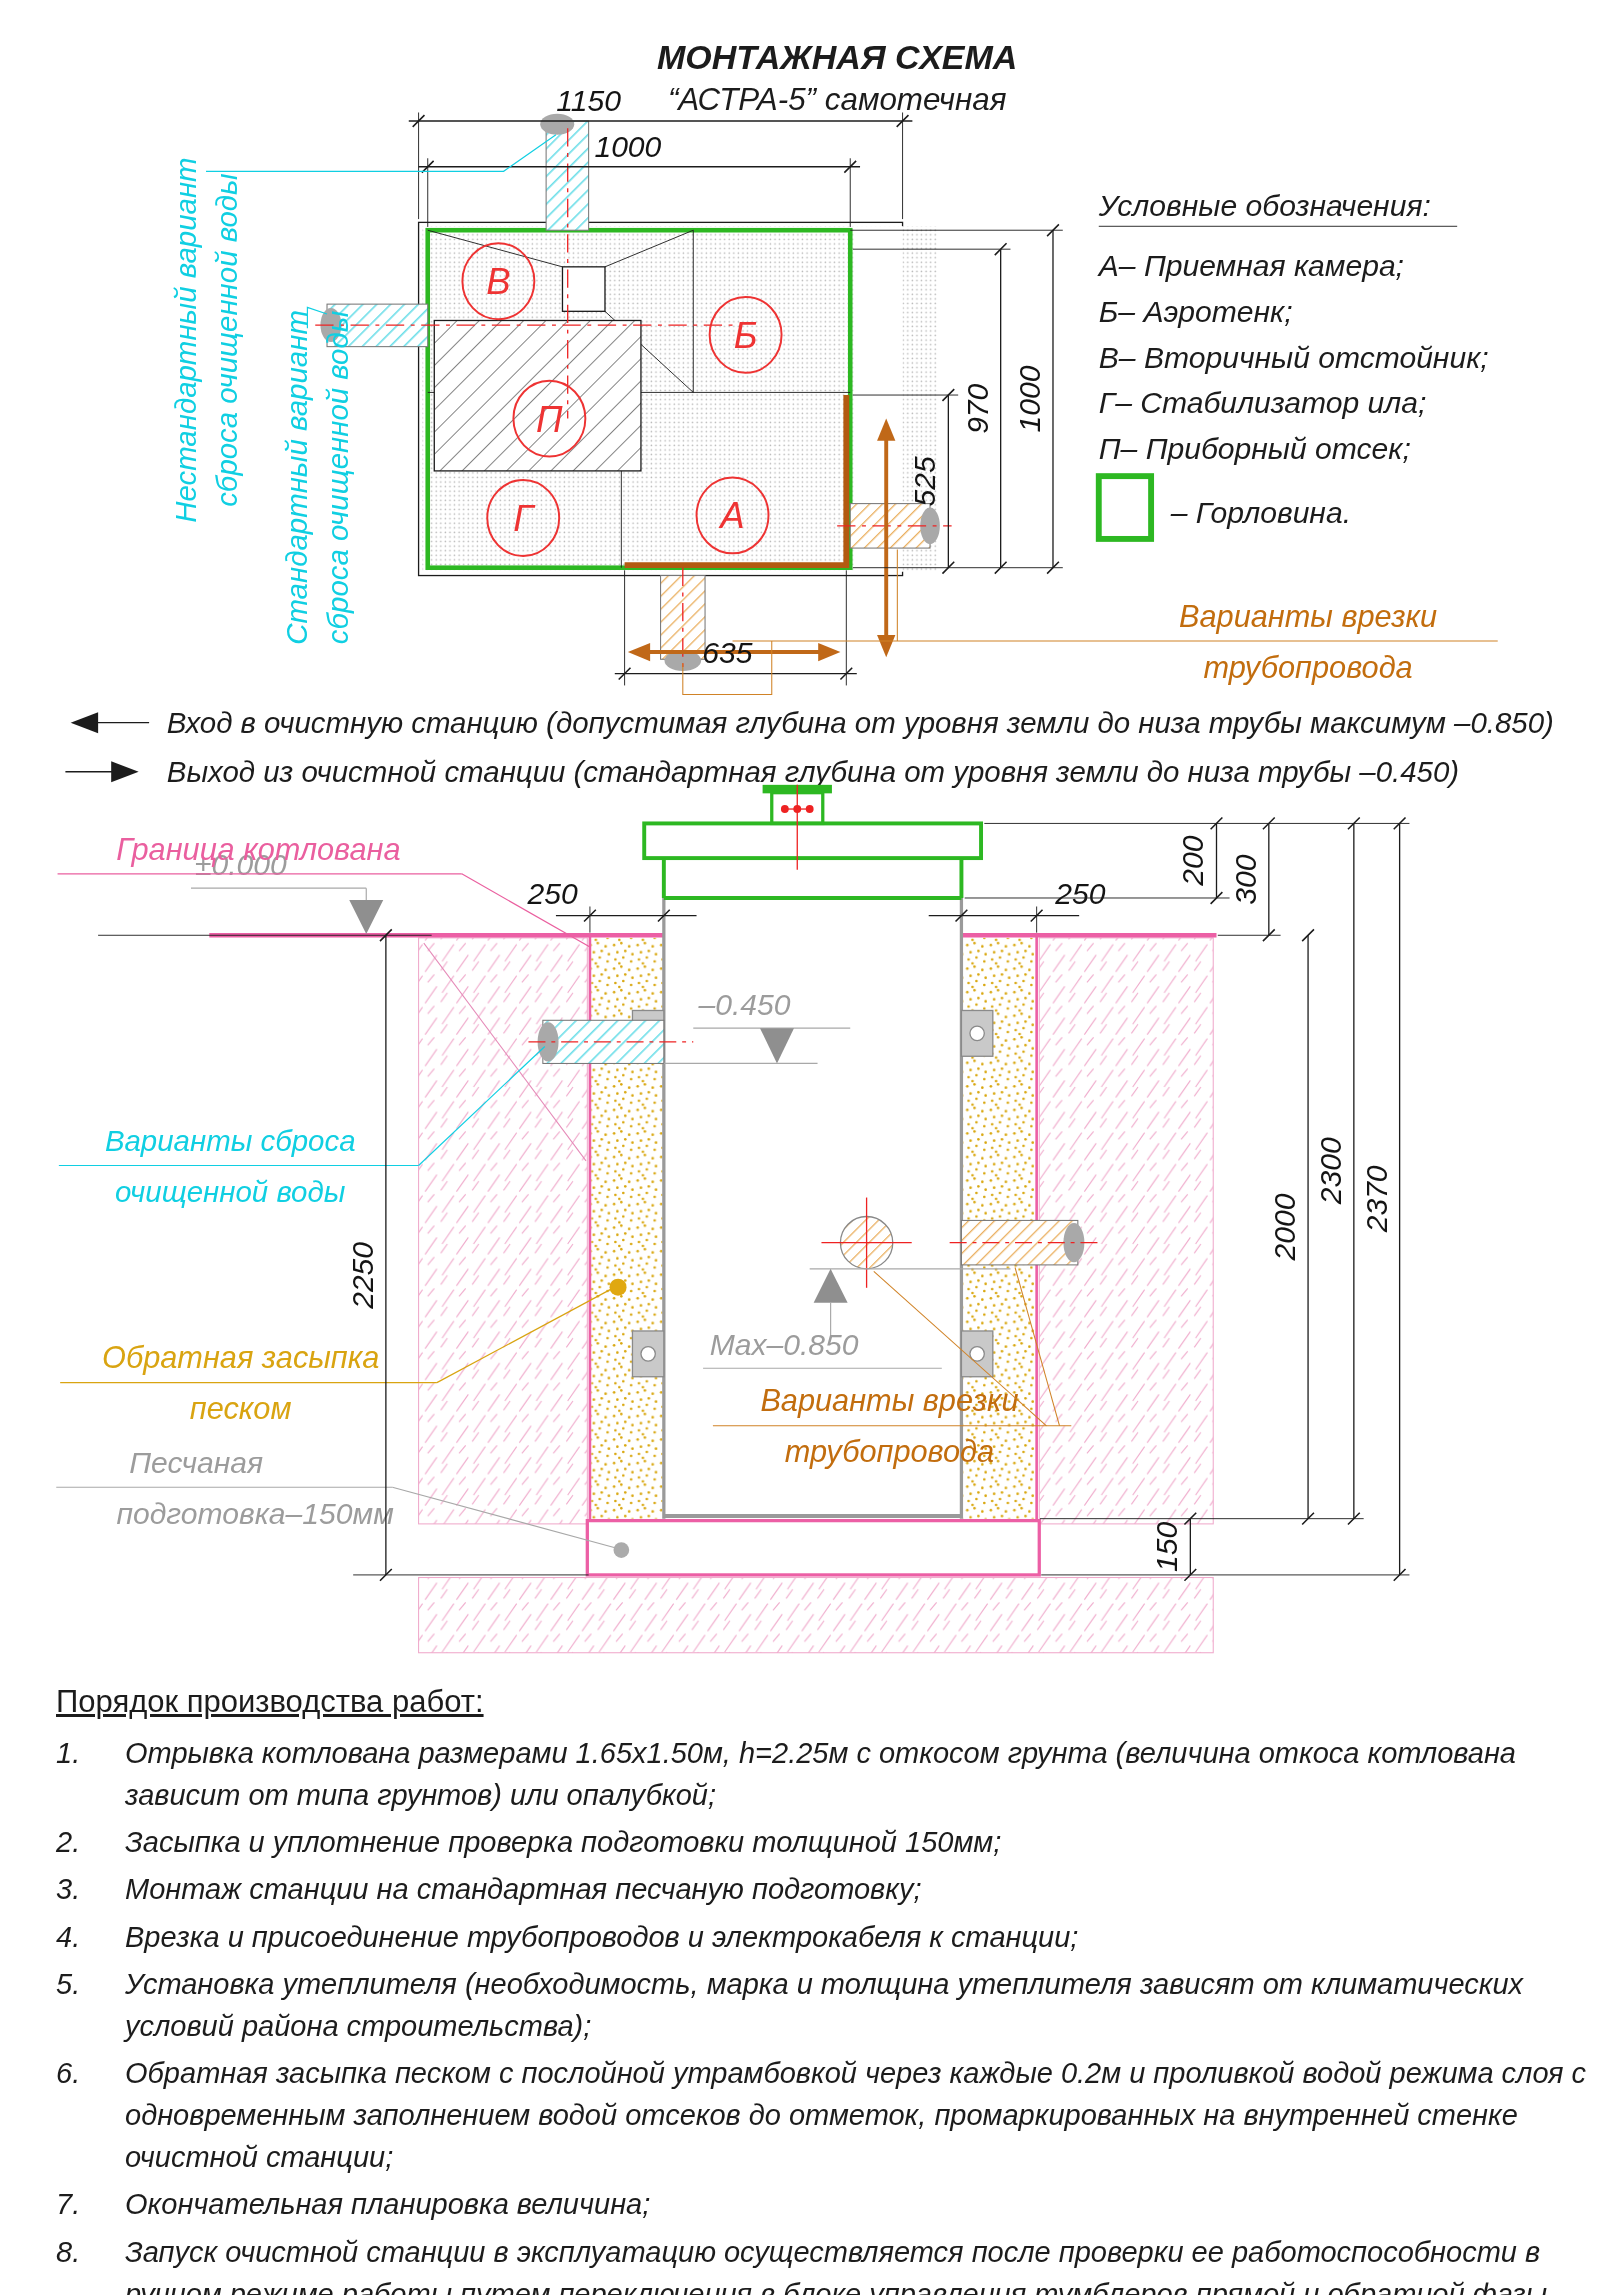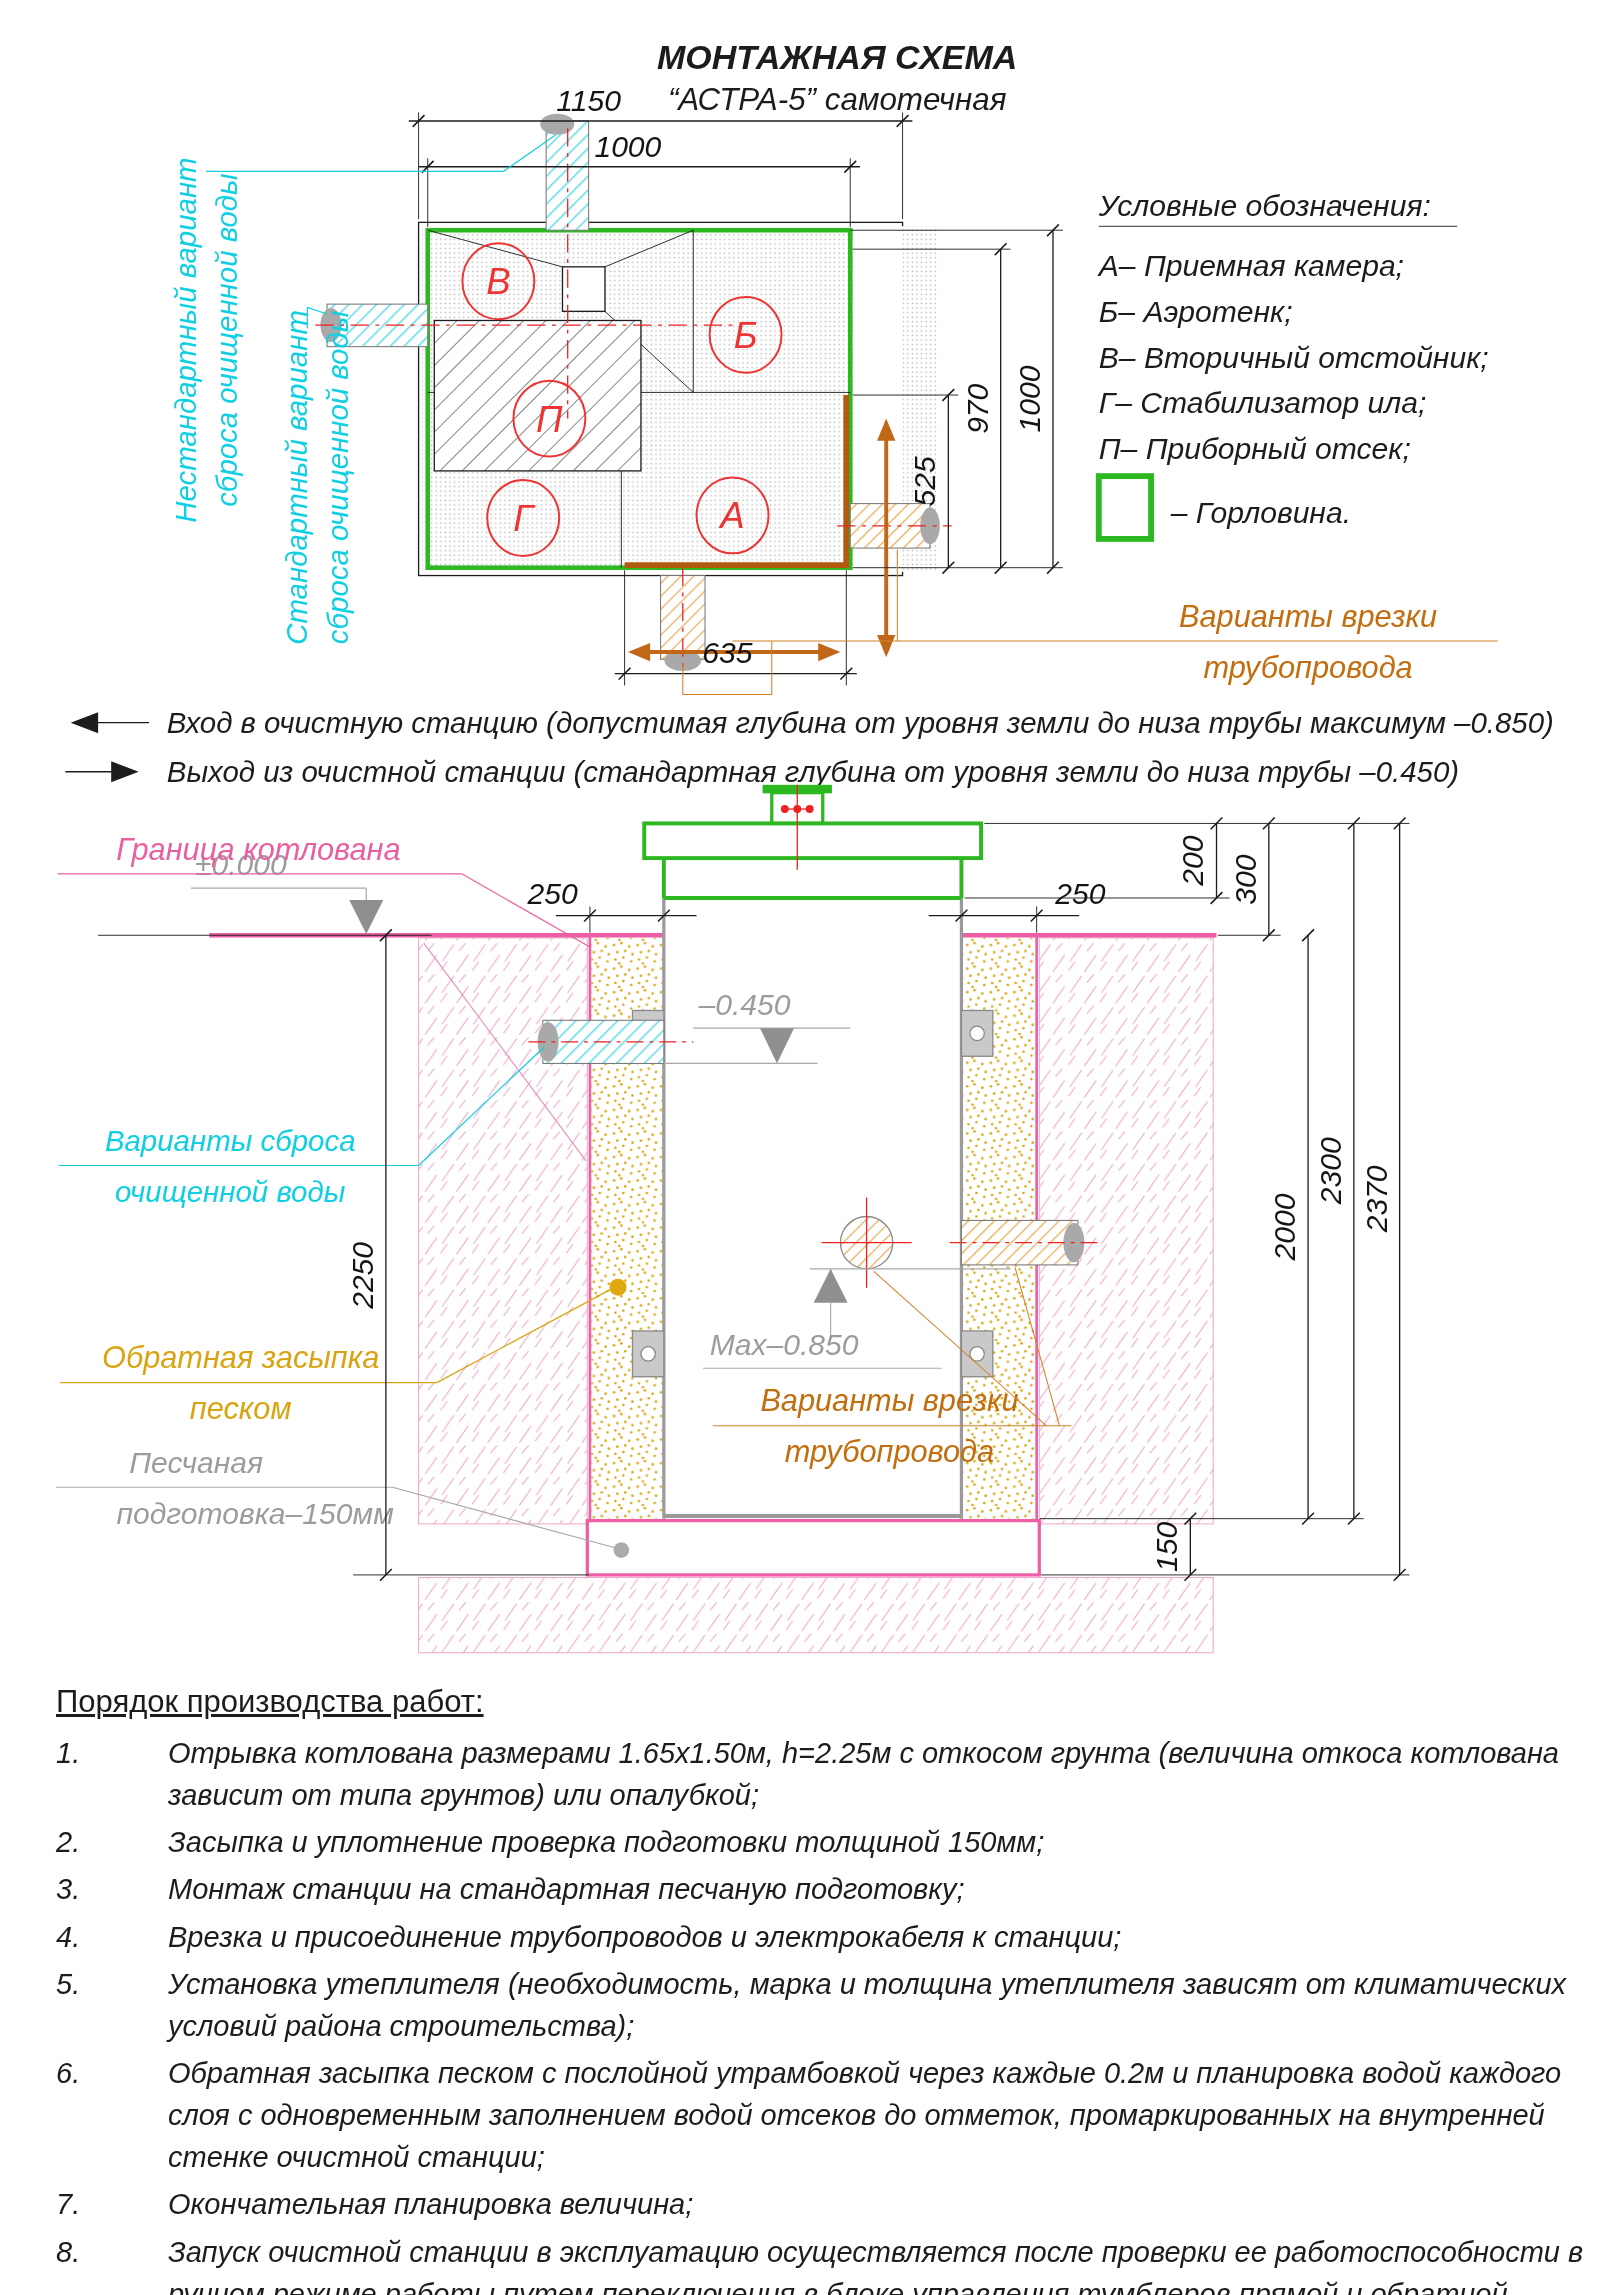--- a/index.html
+++ b/index.html
@@ -31,21 +31,21 @@
   .ohead{fill:#c06818;stroke:none;}
   .oleader{stroke:#d08226;stroke-width:1.6;fill:none;}
   .cyleader{stroke:#10cfe2;stroke-width:1.8;fill:none;}
   .pkleader{stroke:#ea5f9f;stroke-width:1.8;fill:none;}
   .ylleader{stroke:#d9a411;stroke-width:1.8;fill:none;}
   .gyleader{stroke:#a8a8a8;stroke-width:1.8;fill:none;}
   .worklist{position:absolute;left:56px;top:1684px;width:1534px;color:#1c1c1c;}
   .worklist .wl-title{font-size:31px;text-decoration:underline;margin:0 0 11.8px 0;}
   .wl-item{display:flex;margin-bottom:5.2px;font-size:29px;font-style:italic;line-height:1.45;}
   .wl-num{width:69px;flex:none;}
-  .wl-text{flex:1;margin-left:43px;}
+  .wl-text{flex:1;}
 </style>
 </head>
 <body>
 
 <div class="page">
 <svg width="1622" height="2295" viewBox="0 0 2480 3509">
   <defs>
     <pattern id="hatchCyan" width="15" height="15" patternUnits="userSpaceOnUse" patternTransform="rotate(45)">
       <rect width="15" height="15" fill="#ffffff"></rect>
           <line x1="0" y1="0" x2="0" y2="15" stroke="#6fdfe9" stroke-width="5"></line>
@@ -409,21 +409,21 @@
   <div class="wl-item">
     <span class="wl-num">4.</span>
     <span class="wl-text">Врезка и присоединение трубопроводов и электрокабеля к станции;</span>
   </div>
   <div class="wl-item">
     <span class="wl-num">5.</span>
     <span class="wl-text">Установка утеплителя (необходимость, марка и толщина утеплителя зависят от климатических условий района строительства);</span>
   </div>
   <div class="wl-item">
     <span class="wl-num">6.</span>
-    <span class="wl-text">Обратная засыпка песком с послойной утрамбовкой через каждые 0.2м и планировка водой каждого слоя с одновременным заполнением водой отсеков до отметок, промаркированных на внутренней стенке очистной станции;</span>
+    <span class="wl-text">Обратная засыпка песком с послойной утрамбовкой через каждые 0.2м и проливкой водой режима слоя с одновременным заполнением водой отсеков до отметок, промаркированных на внутренней стенке очистной станции;</span>
   </div>
   <div class="wl-item">
     <span class="wl-num">7.</span>
     <span class="wl-text">Окончательная планировка величина;</span>
   </div>
   <div class="wl-item">
     <span class="wl-num">8.</span>
     <span class="wl-text">Запуск очистной станции в эксплуатацию осуществляется после проверки ее работоспособности в ручном режиме работы путем переключения в блоке управления тумблеров прямой и обратной фазы работы станции, а также проверка автоматического режима работы и аварийной сигнализации путем принудительного изменения уровня поплавковых датчиков.</span>
   </div>
 </div>

